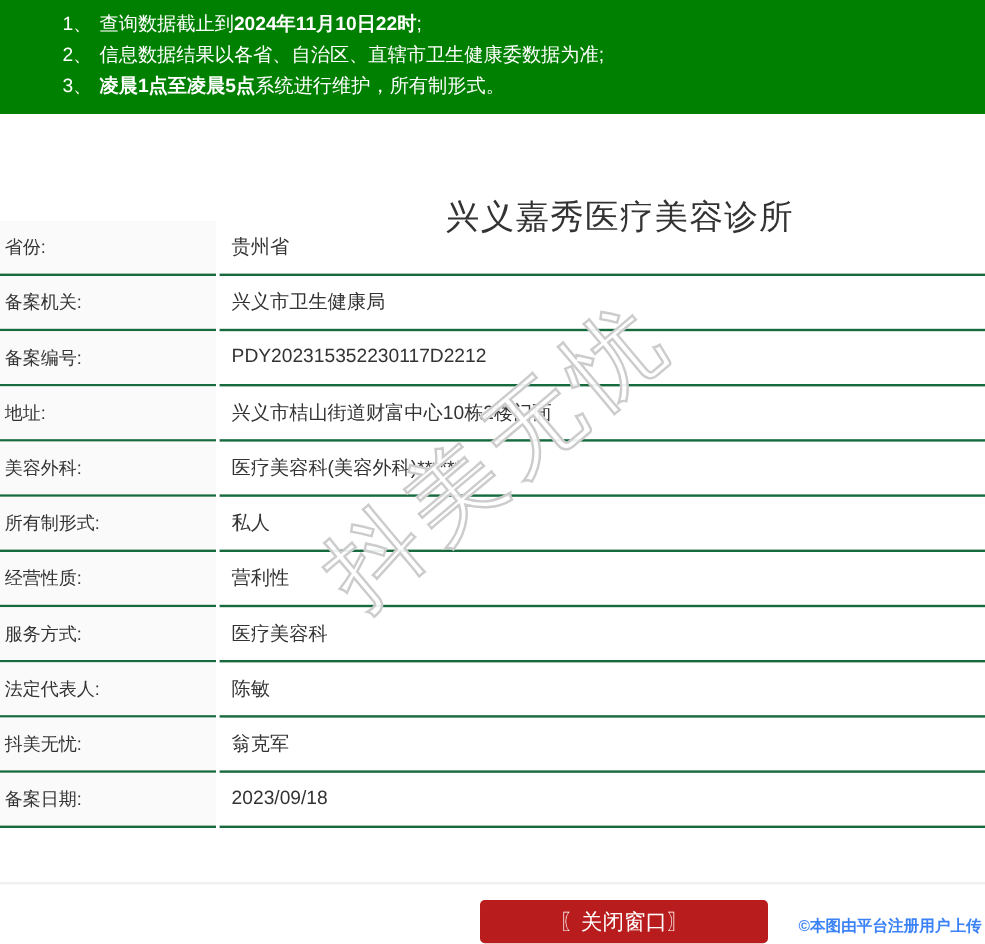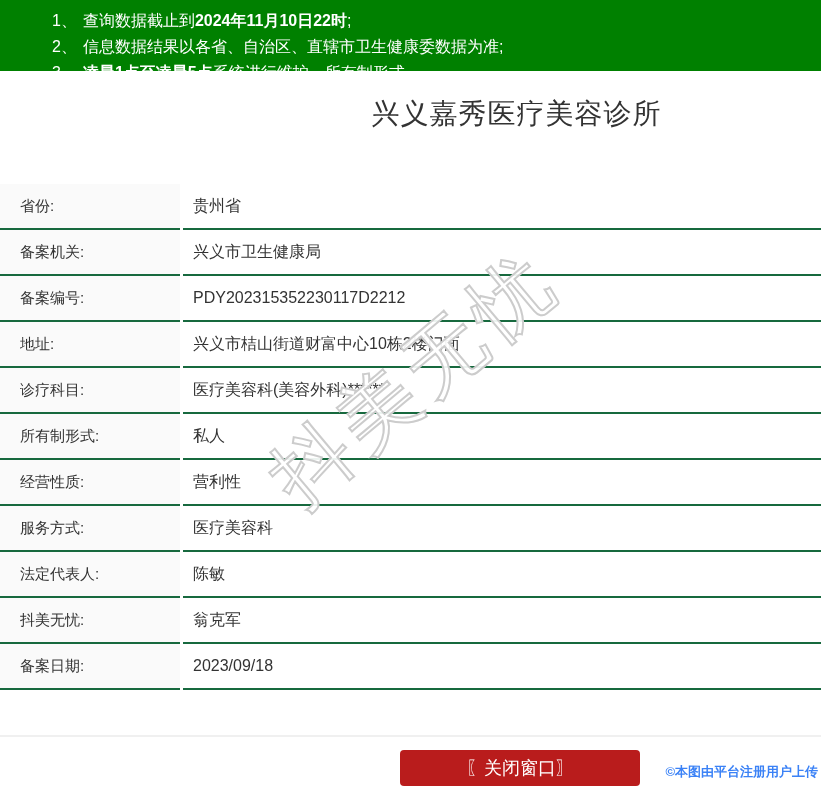--- a/index.html
+++ b/index.html
@@ -6,43 +6,43 @@
   html,body { width:821px; height:787px; }
   body {
     font-family:"Liberation Sans","DejaVu Sans",sans-serif;
     background:#ffffff;
     position:relative;
     overflow:hidden;
     color:#333;
   }
   
   .notice {
-    position:absolute; top:0; left:0; width:821px; height:71px;
+    position:absolute; top:0; left:0; width:821px; height:95px;
     background:#008000; color:#fff;
     padding:8px 10px 0 52px;
     font-size:16px;
   }
   .notice-line { line-height:26px; white-space:nowrap; }
   .notice-line .num { margin-right:6px; }
   .notice-line b { font-weight:700; }
   
   .title-wrap {
-    position:absolute; top:95px; left:0; width:821px; height:89px;
-    display:flex; align-items:flex-start; justify-content:center;
+    position:absolute; top:111px; left:0; width:821px; height:89px;
+    display:flex; align-items:flex-end; justify-content:center;
   }
   .title-wrap span {
     position:relative; left:106px;
     font-size:28px; color:#333; letter-spacing:1px;
   }
   
   .table { position:absolute; top:184px; left:0; width:821px; }
   .row { display:flex; height:46px; column-gap:3px; }
   .cell-label {
     width:180px; background:#fafafa;
-    display:flex; align-items:center; padding-left:20px;
+    display:flex; align-items:center; padding-left:4px;
     font-size:15px; color:#333;
     border-bottom:2px solid #17693e;
   }
   .cell-value {
     flex:1; display:flex; align-items:center; padding-left:10px;
     font-size:16px; color:#333;
     border-bottom:2px solid #17693e;
   }
   .faint-line { position:absolute; top:735px; left:0; width:821px; height:2px; background:#f0f0f0; }
   
@@ -93,21 +93,21 @@
   </div>
   <div class="row">
     <div class="cell-label">备案编号:</div>
     <div class="cell-value">PDY202315352230117D2212</div>
   </div>
   <div class="row">
     <div class="cell-label">地址:</div>
     <div class="cell-value">兴义市桔山街道财富中心10栋2楼门面</div>
   </div>
   <div class="row">
-    <div class="cell-label">诊疗科目:</div>
+    <div class="cell-label">美容外科:</div>
     <div class="cell-value">医疗美容科(美容外科)******</div>
   </div>
   <div class="row">
     <div class="cell-label">所有制形式:</div>
     <div class="cell-value">私人</div>
   </div>
   <div class="row">
     <div class="cell-label">经营性质:</div>
     <div class="cell-value">营利性</div>
   </div>

